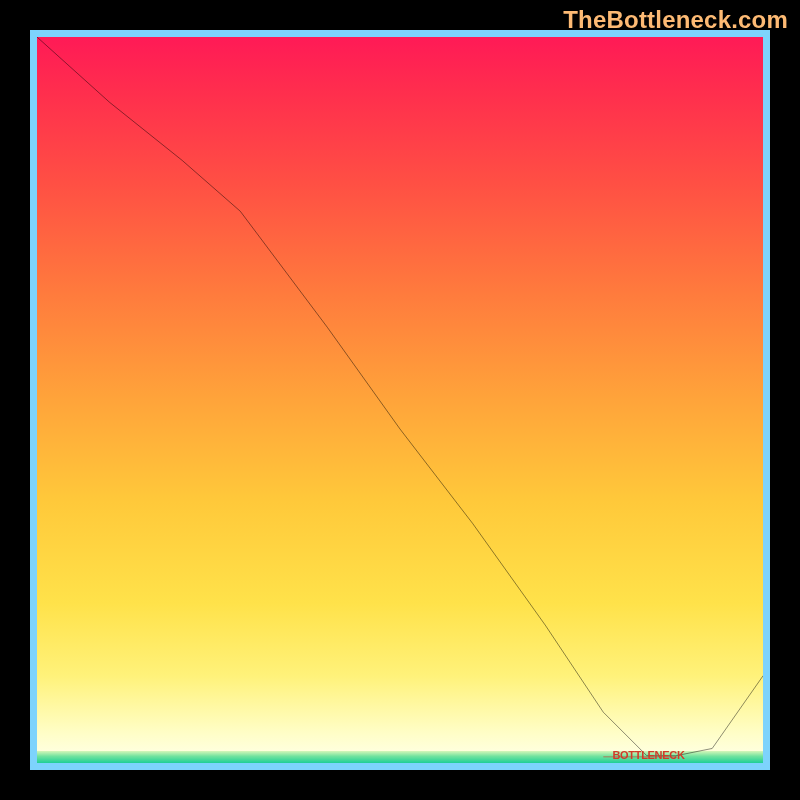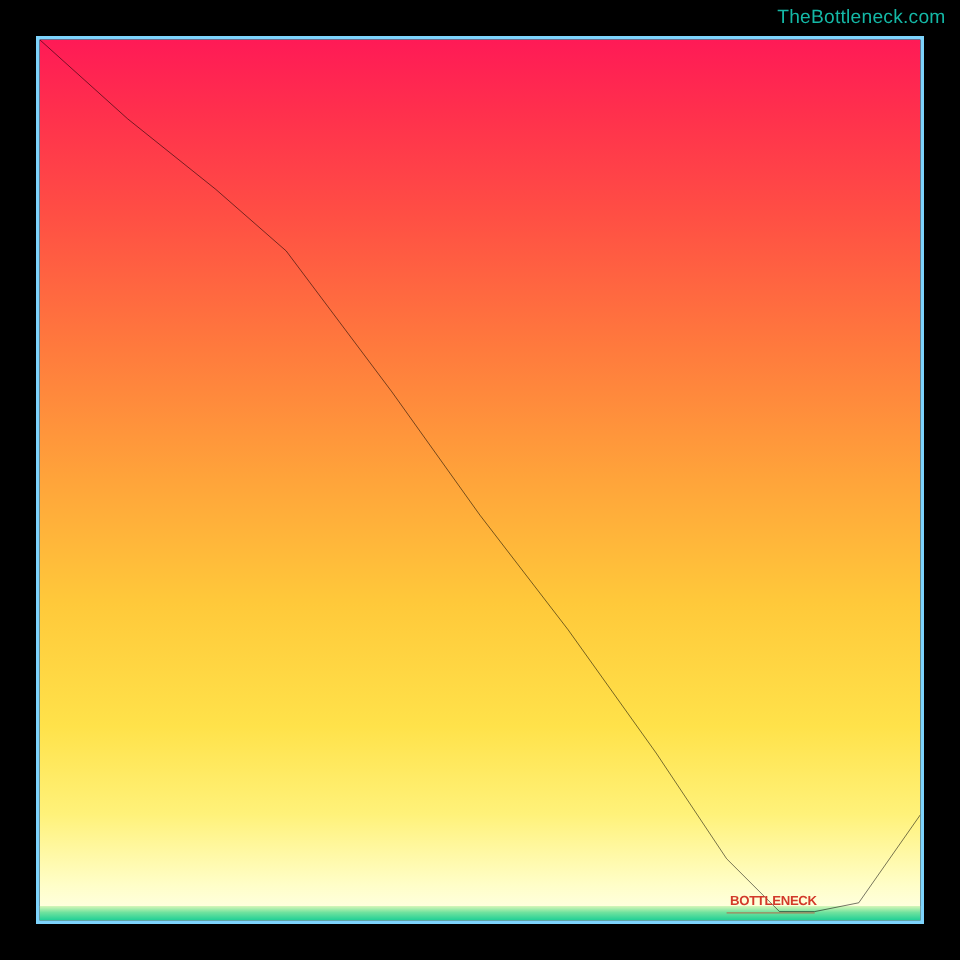--- a/index.html
+++ b/index.html
@@ -14,35 +14,35 @@
   .outer {
     position: relative;
     width: 800px;
     height: 800px;
     background: #000;
   }
   .watermark {
     position: absolute;
     top: 6px;
     right: 12px;
-    color: #14b8a6;
-    font-size: 16px;
-    font-weight: 400;
+    color: #fdba74;
+    font-size: 24px;
+    font-weight: 700;
     letter-spacing: 0.2px;
     z-index: 30;
     user-select: none;
   }
   .plot-frame {
     position: absolute;
     left: 30px;
     top: 30px;
     width: 740px;
     height: 740px;
     box-sizing: border-box;
-    border: 3px solid #7dd3fc;
+    border: 7px solid #7dd3fc;
     overflow: hidden;
     z-index: 5;
   }
   
   .grad {
     position: absolute;
     inset: 0;
     
     background: linear-gradient(
       to bottom,

